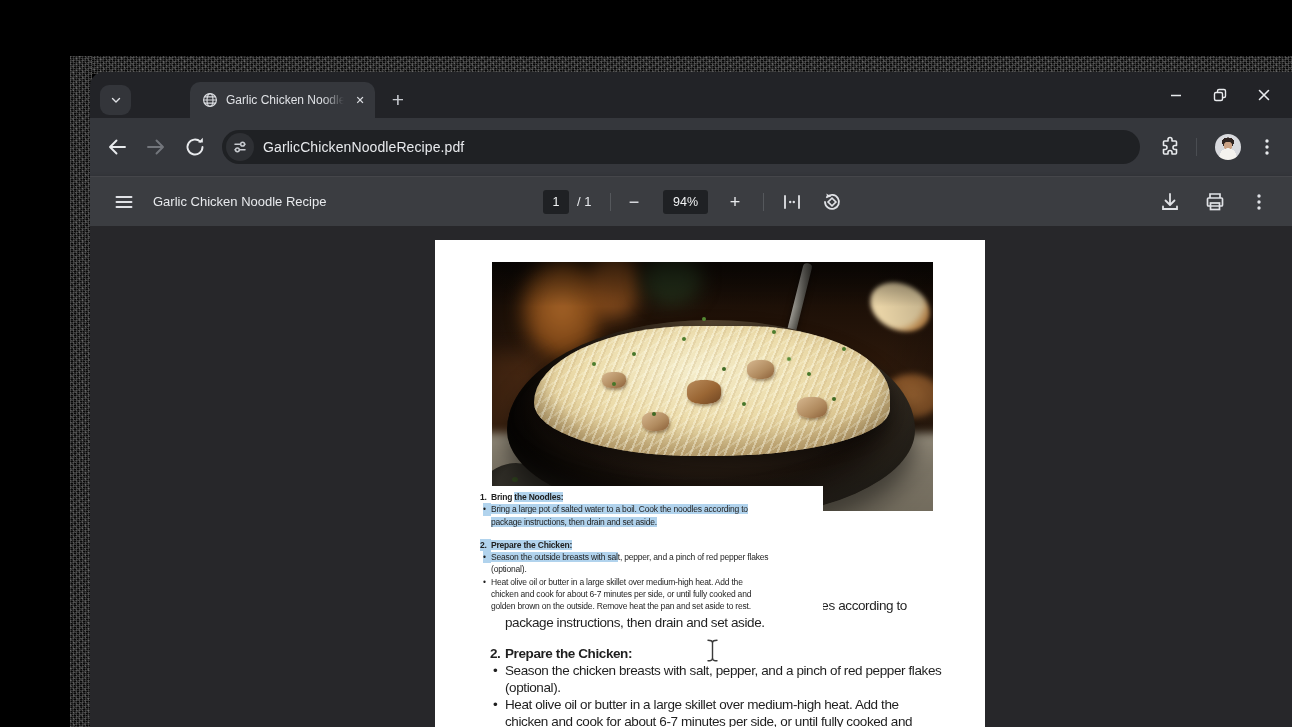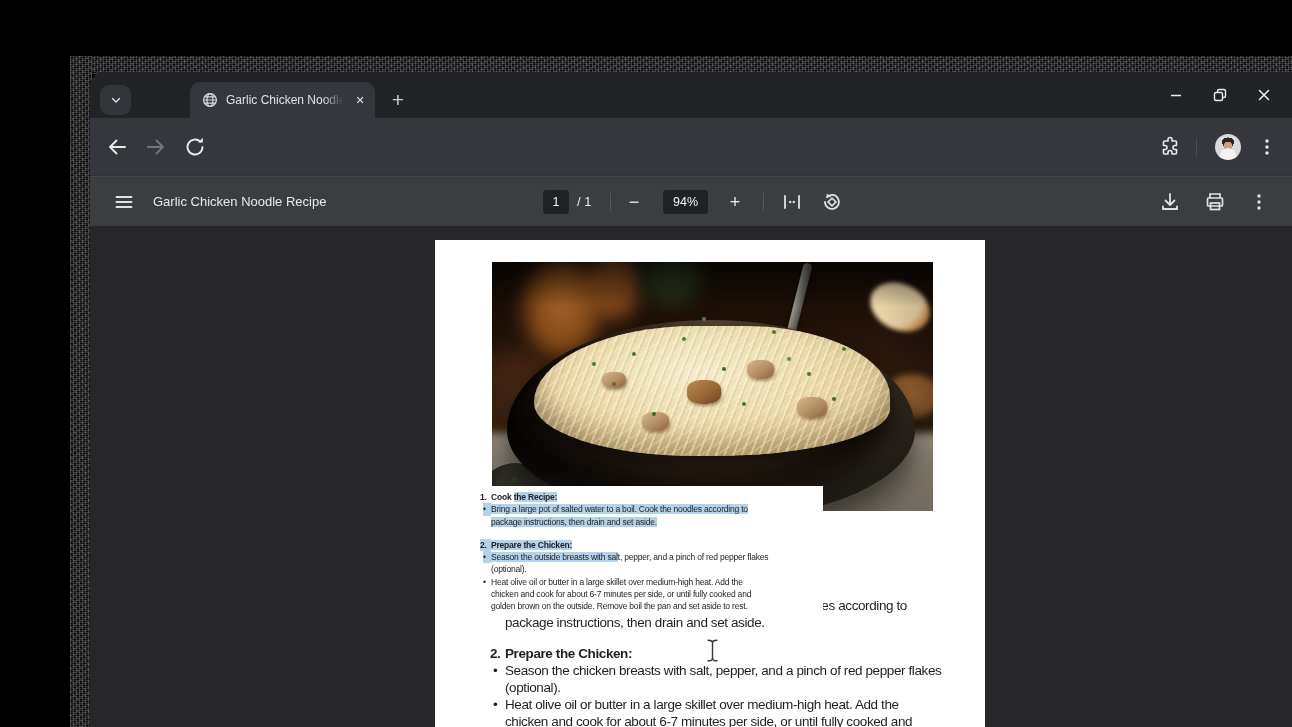--- a/index.html
+++ b/index.html
@@ -200,20 +200,34 @@
       <span><svg width="24" height="24" viewBox="0 0 24 24">
             <path d="M4 12h14.5M12.5 5.5L19 12l-6.5 6.5" fill="none" stroke="currentColor" stroke-width="1.9" stroke-linecap="round" stroke-linejoin="round"></path>
           </svg></span>
     </div>
     <div class="abs navbtn" style="left:93px;">
       <span><svg width="24" height="24" viewBox="0 0 24 24">
             <path d="M19.5 12a7.5 7.5 0 1 1-2.2-5.3" fill="none" stroke="currentColor" stroke-width="1.9" stroke-linecap="round"></path>
             <path d="M19.8 2.8v4.6h-4.6z" fill="currentColor"></path>
           </svg></span>
     </div>
+    <div class="abs omnibox">
+      <div class="site-chip">
+        <span>
+            <svg width="16" height="16" viewBox="0 0 16 16">
+              <g stroke="currentColor" stroke-width="1.5" stroke-linecap="round" fill="none">
+                <path d="M3 5.2h10M3 10.8h10"></path>
+              </g>
+              <circle cx="10.6" cy="5.2" r="1.9" fill="#2e3034" stroke="currentColor" stroke-width="1.5"></circle>
+              <circle cx="5.4" cy="10.8" r="1.9" fill="#2e3034" stroke="currentColor" stroke-width="1.5"></circle>
+            </svg>
+          </span>
+      </div>
+      <span class="url">GarlicChickenNoodleRecipe.pdf</span>
+    </div>
     <div class="abs navbtn" style="left:1068px;">
       <span><svg width="24" height="24" viewBox="0 0 24 24">
             <path d="M10 4.5a2 2 0 0 1 4 0V6h3.5a1 1 0 0 1 1 1v3.5h-1.5a2 2 0 0 0 0 4h1.5V18a1 1 0 0 1-1 1H14v-1.5a2 2 0 0 0-4 0V19H6.5a1 1 0 0 1-1-1v-3.5H7a2 2 0 0 0 0-4H5.5V7a1 1 0 0 1 1-1H10V4.5z" fill="none" stroke="currentColor" stroke-width="1.6" stroke-linejoin="round"></path>
           </svg></span>
     </div>
     <div class="abs sep-v" style="left:1106px;"></div>
     <div class="abs avatar"></div>
     <div class="abs navbtn" style="left:1165px;">
       <span><svg width="24" height="24" viewBox="0 0 24 24">
             <g fill="currentColor">
@@ -341,21 +355,21 @@
           </div>
           <div class="line cont">
             <span class="mk"></span>
             <span><span>chicken and cook for about 6-7 minutes per side, or until fully cooked and</span></span>
           </div>
         </div>
 
       <div class="abs preview" id="preview-lines">
           <div class="line num bold">
             <span class="mk">1.</span>
-            <span><span>Cook </span><span class="hl">the Recipe:</span></span>
+            <span><span>Bring </span><span class="hl">the Noodles:</span></span>
           </div>
           <div class="line bullet">
             <span class="mk hl">•</span>
             <span><span class="hl">Bring a large pot of salted water to a boil. Cook the noodles according to</span></span>
           </div>
           <div class="line cont">
             <span class="mk"></span>
             <span><span class="hl">package instructions, then drain and set aside.</span></span>
           </div>
           <div class="gap"></div>
@@ -374,21 +388,21 @@
           <div class="line bullet">
             <span class="mk">•</span>
             <span><span>Heat olive oil or butter in a large skillet over medium-high heat. Add the</span></span>
           </div>
           <div class="line cont">
             <span class="mk"></span>
             <span><span>chicken and cook for about 6-7 minutes per side, or until fully cooked and</span></span>
           </div>
           <div class="line cont">
             <span class="mk"></span>
-            <span><span>golden brown on the outside. Remove boil the pan and set aside to rest.</span></span>
+            <span><span>golden brown on the outside. Remove heat the pan and set aside to rest.</span></span>
           </div>
         </div>
 
       <div class="abs ibeam">
         <svg width="13" height="23" viewBox="0 0 13 23" fill="none" stroke="#3a3a3a" stroke-width="1.4" stroke-linecap="round">
           <path d="M6.5 3v17"></path>
             <path d="M2 1.2c2.5 0 4.5.6 4.5 2.4M11 1.2c-2.5 0-4.5.6-4.5 2.4"></path>
           <path d="M2 21.8c2.5 0 4.5-.6 4.5-2.4M11 21.8c-2.5 0-4.5-.6-4.5-2.4"></path>
         </svg>
       </div>

